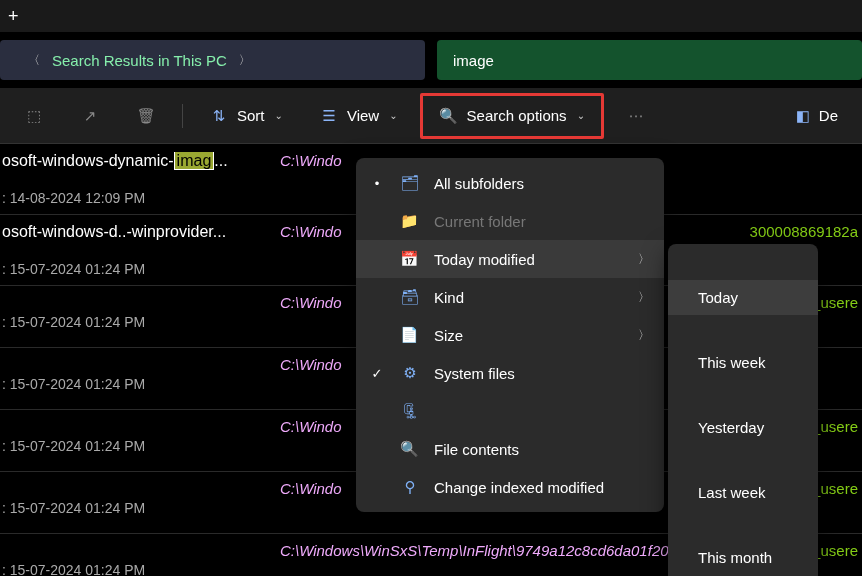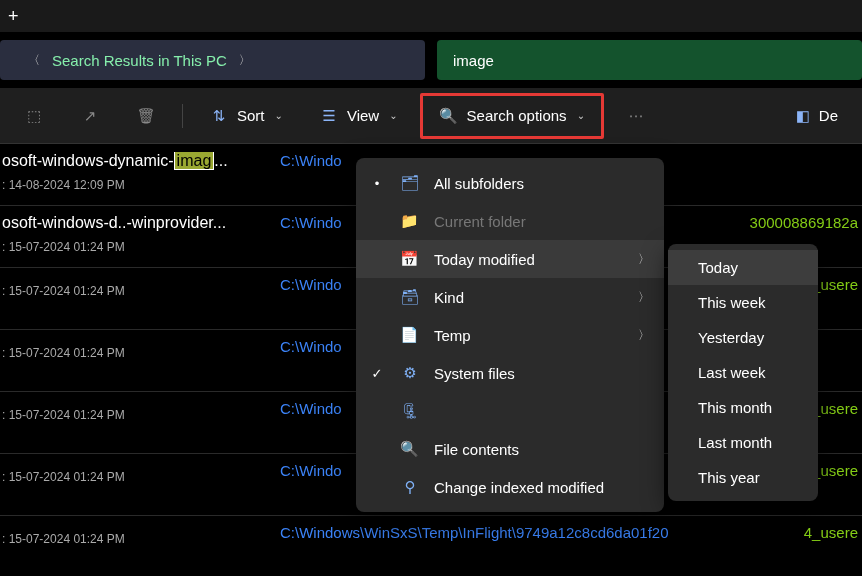--- a/index.html
+++ b/index.html
@@ -21,36 +21,36 @@
 .tool-icon.muted { color: #888; }
 .chev-down { font-size: 10px; color: #ccc; margin-left: 2px; }
 .divider { width: 1px; height: 24px; background: #444; margin: 0 4px; }
 .highlight-box { border: 3px solid #e53935; padding: 2px; border-radius: 2px; }
 
 .results { background: #000; }
 .result-row { display: flex; padding: 8px 0 8px 0; border-bottom: 1px solid #2a2a2a; min-height: 62px; }
 .result-left { width: 278px; padding-left: 2px; }
 .result-name { color: #fff; font-size: 16px; white-space: nowrap; overflow: hidden; }
 .result-name .hl { background: #9aa832; color: #000; padding: 0 2px; border: 1px solid #fff; }
-.result-date { color: #aaa; font-size: 12px; margin-top: 8px; }
-.result-path { color: #3b82f6; font-size: 15px; padding-left: 2px; white-space: nowrap; overflow: hidden; }
+.result-date { color: #aaa; font-size: 14px; margin-top: 20px; }
+.result-path { color: #f0abfc; font-size: 15px; padding-left: 2px; white-space: nowrap; overflow: hidden; font-style: italic; }
 .result-mid { flex: 1; }
 .result-right { color: #84cc16; font-size: 15px; padding-right: 4px; white-space: nowrap; }
 
 .menu { position: absolute; background: #2b2b2b; border-radius: 8px; box-shadow: 0 8px 24px rgba(0,0,0,0.6); padding: 6px 0; }
 .menu-main { top: 158px; left: 356px; width: 308px; }
 .menu-item { display: flex; align-items: center; padding: 10px 18px 10px 12px; font-size: 15px; color: #fff; cursor: pointer; gap: 14px; position: relative; }
 .menu-item.disabled { color: #777; }
 .menu-item.hover { background: #3a3a3a; }
 .menu-check { width: 18px; display: flex; justify-content: center; font-size: 13px; color: #fff; }
 .menu-icon { width: 20px; display: flex; justify-content: center; color: #7fb0f5; font-size: 15px; }
 .menu-arrow { position: absolute; right: 14px; color: #ccc; font-size: 12px; }
 
 .submenu { top: 244px; left: 668px; width: 150px; }
-.submenu .menu-item { padding: 9px 20px 9px 30px; }
+.submenu .menu-item { padding: 9px 20px 9px 30px; margin-top: 30px; }
 .submenu .menu-item.hover { background: #3d3d3d; }
 
 .spacer { flex: 1; }
 .details-btn { margin-left: auto; display: flex; align-items: center; gap: 6px; color: #fff; }
 </style>
 </head>
 <body>
 
 <div class="titlebar">
   <span class="plus">+</span>
@@ -189,21 +189,21 @@
   </div>
   <div class="menu-item">
     <span class="menu-check"></span>
     <span class="menu-icon">🗃</span>
     <span>Kind</span>
     <span class="menu-arrow">〉</span>
   </div>
   <div class="menu-item">
     <span class="menu-check"></span>
     <span class="menu-icon">📄</span>
-    <span>Temp</span>
+    <span>Size</span>
     <span class="menu-arrow">〉</span>
   </div>
   <div class="menu-item">
     <span class="menu-check">✓</span>
     <span class="menu-icon">⚙</span>
     <span>System files</span>
   </div>
   <div class="menu-item">
     <span class="menu-check"></span>
     <span class="menu-icon">🗜</span>

